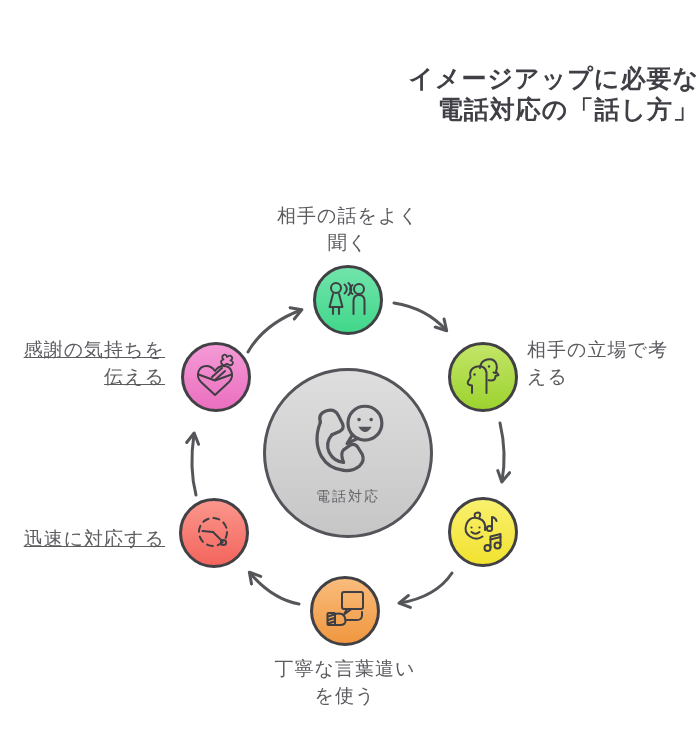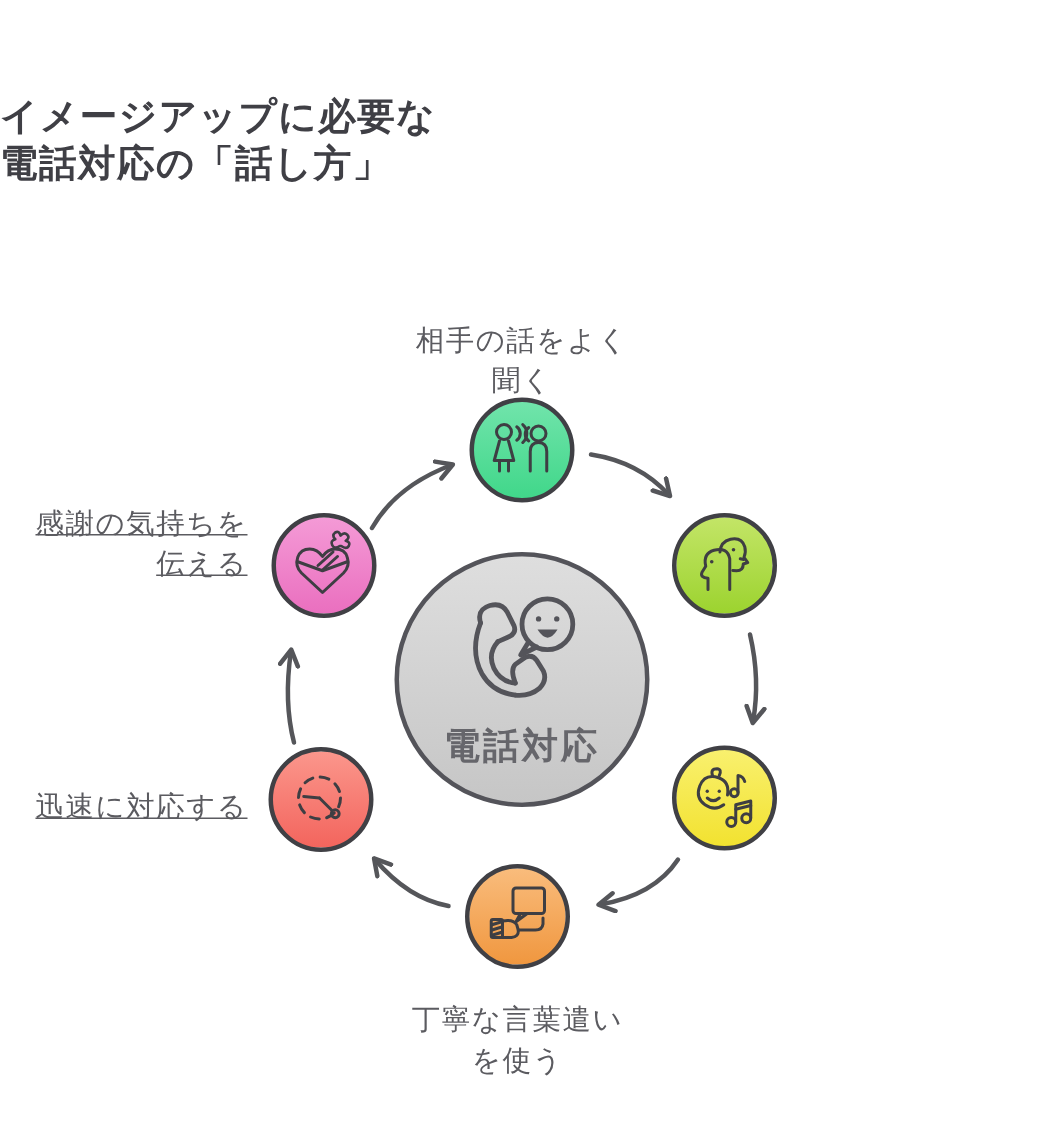--- a/index.html
+++ b/index.html
@@ -1,43 +1,43 @@
 <!DOCTYPE html>
 <html><head>
 <meta charset="utf-8">
 <style>
   html,body{margin:0;padding:0;background:#ffffff;}
   #canvas{
     position:relative;width:699px;height:756px;background:#ffffff;overflow:hidden;
     font-family:"Liberation Sans","DejaVu Sans",sans-serif;
   }
   .title{
-    position:absolute;left:0;top:63px;width:699px;text-align:left;
+    position:absolute;left:0;top:63px;width:699px;text-align:right;
     font-size:25px;font-weight:bold;color:#3f3f45;line-height:31px;
     white-space:pre-line;letter-spacing:1px;
   }
   .step-label{
     position:absolute;font-size:19px;color:#5b5b60;line-height:27px;
     white-space:pre-line;font-weight:500;letter-spacing:1px;
   }
-  .lbl-center{text-align:center;margin-top:12px;}
+  .lbl-center{text-align:center;}
   .lbl-left{text-align:left;}
   .lbl-right{text-align:right;text-decoration:underline;}
   .circle{
     position:absolute;border-radius:50%;box-sizing:border-box;
     display:flex;align-items:center;justify-content:center;
   }
   .satellite{width:70px;height:70px;border:3px solid #404045;}
   .center-circle{
     left:263px;top:368px;width:170px;height:170px;border:3px solid #54545a;
     background:linear-gradient(180deg,#dedede,#c6c6c6);
     flex-direction:column;
   }
   .center-label{
-    font-size:24px;color:#66666b;letter-spacing:2px;margin-top:6px;font-weight:700;
+    font-size:14px;color:#66666b;letter-spacing:2px;margin-top:6px;font-weight:400;
   }
   .icon svg{display:block;}
   #arrows{position:absolute;left:0;top:0;pointer-events:none;}
 </style>
 </head>
 <body>
 
 <div id="canvas">
 
   <div class="title">イメージアップに必要な
@@ -164,19 +164,21 @@
 
         <path d="M20,24 L30,15 M23,27 L33,18"></path>
 
         <path d="M34.5,11 Q31,13.5 29.5,10.5 Q28,7.5 31.5,6.5 Q29,4 31.5,2 Q34,0.5 35,4 Q37.5,1.5 39.5,3.5 Q41.5,5.5 38.5,7.5 Q42,8.5 40.5,11 Q39,13.5 35.5,11 L34.5,11 Z" stroke-width="1.8"></path>
       </svg>
     </span>
   </div>
 
   <div class="step-label lbl-center" style="left:238px;top:202px;width:220px;">相手の話をよく
 聞く</div>
+  <div class="step-label lbl-left" style="left:527px;top:336px;width:165px;">相手の立場で考
+える</div>
   <div class="step-label lbl-center" style="left:235px;top:655px;width:220px;">丁寧な言葉遣い
 を使う</div>
   <div class="step-label lbl-right" style="left:15px;top:525px;width:150px;">迅速に対応する</div>
   <div class="step-label lbl-right" style="left:15px;top:336px;width:150px;">感謝の気持ちを
 伝える</div>
 
 </div>
 
 </body></html>

